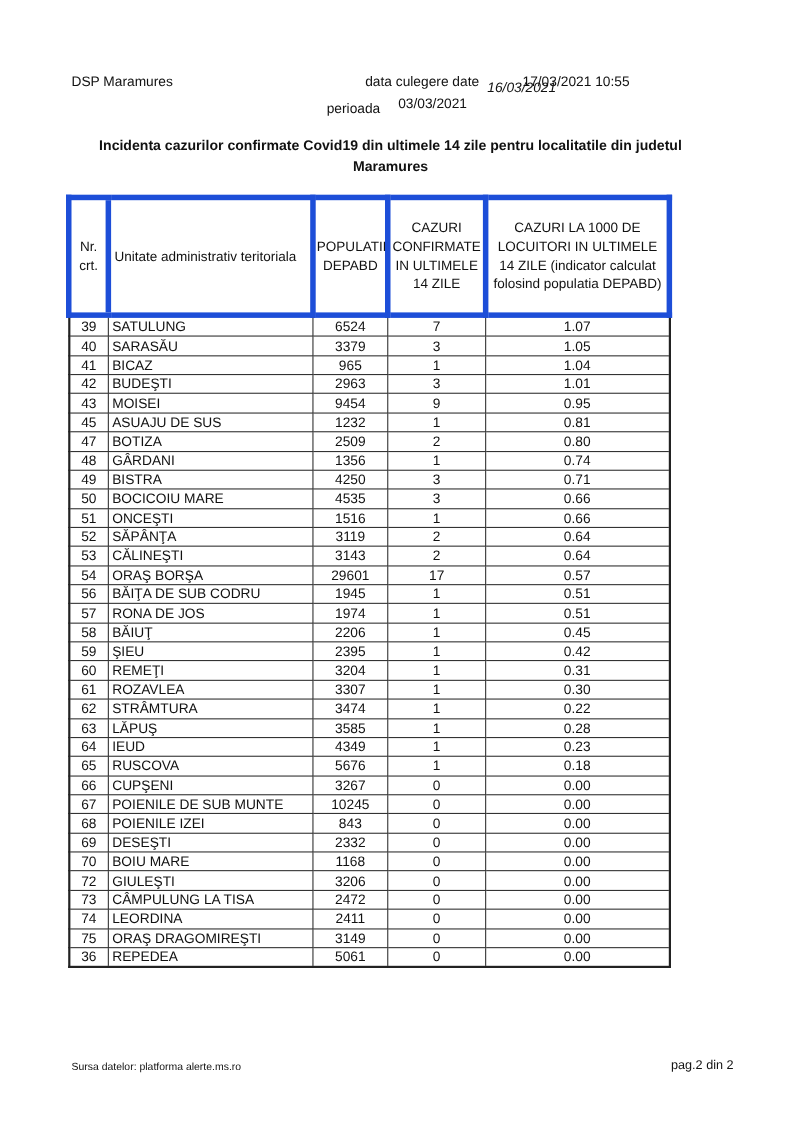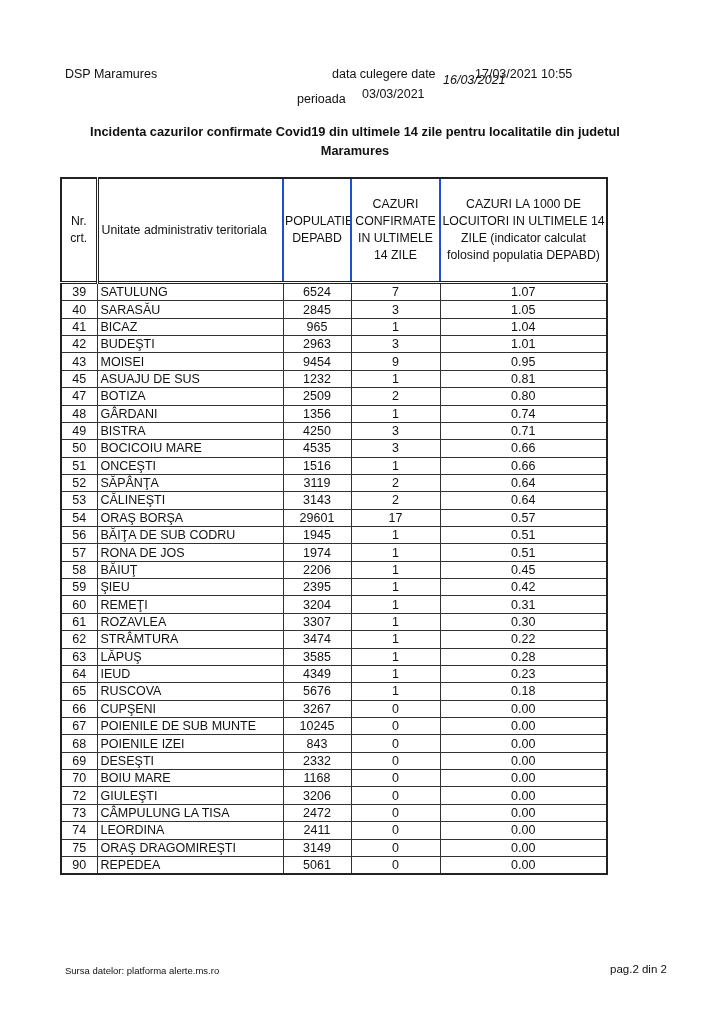--- a/index.html
+++ b/index.html
@@ -41,21 +41,21 @@
       border: 2px double #222222;
     }
     #data-table col.c-nr { width: 36px; }
     #data-table col.c-name { width: 186px; }
     #data-table col.c-pop { width: 68px; }
     #data-table col.c-cases { width: 89px; }
     #data-table col.c-rate { width: 167px; }
 
     #data-table th {
       font-weight: normal;
-      border: 2px solid #1d4ed8;
+      border: 5px solid #1d4ed8;
       height: 70px;
       line-height: 17px;
       padding: 16px 1px;
       font-size: 12.3px;
       text-align: center;
       vertical-align: middle;
       white-space: normal;
       overflow: hidden;
     }
     #data-table thead tr { border-bottom: 3px double #222222; }
@@ -110,21 +110,21 @@
       <tr>
         <td class="nr">39</td>
         <td class="name">SATULUNG</td>
         <td class="num">6524</td>
         <td class="num">7</td>
         <td class="num">1.07</td>
       </tr>
       <tr>
         <td class="nr">40</td>
         <td class="name">SARASĂU</td>
-        <td class="num">2845</td>
+        <td class="num">3379</td>
         <td class="num">3</td>
         <td class="num">1.05</td>
       </tr>
       <tr>
         <td class="nr">41</td>
         <td class="name">BICAZ</td>
         <td class="num">965</td>
         <td class="num">1</td>
         <td class="num">1.04</td>
       </tr>
@@ -332,21 +332,21 @@
         <td class="num">0.00</td>
       </tr>
       <tr>
         <td class="nr">75</td>
         <td class="name">ORAŞ DRAGOMIREŞTI</td>
         <td class="num">3149</td>
         <td class="num">0</td>
         <td class="num">0.00</td>
       </tr>
       <tr>
-        <td class="nr">90</td>
+        <td class="nr">36</td>
         <td class="name">REPEDEA</td>
         <td class="num">5061</td>
         <td class="num">0</td>
         <td class="num">0.00</td>
       </tr>
     </tbody>
 </table>
 
 <div class="abs" id="footer-source">Sursa datelor:  platforma  alerte.ms.ro</div>
 <div class="abs" id="footer-page">pag.2 din 2</div>

